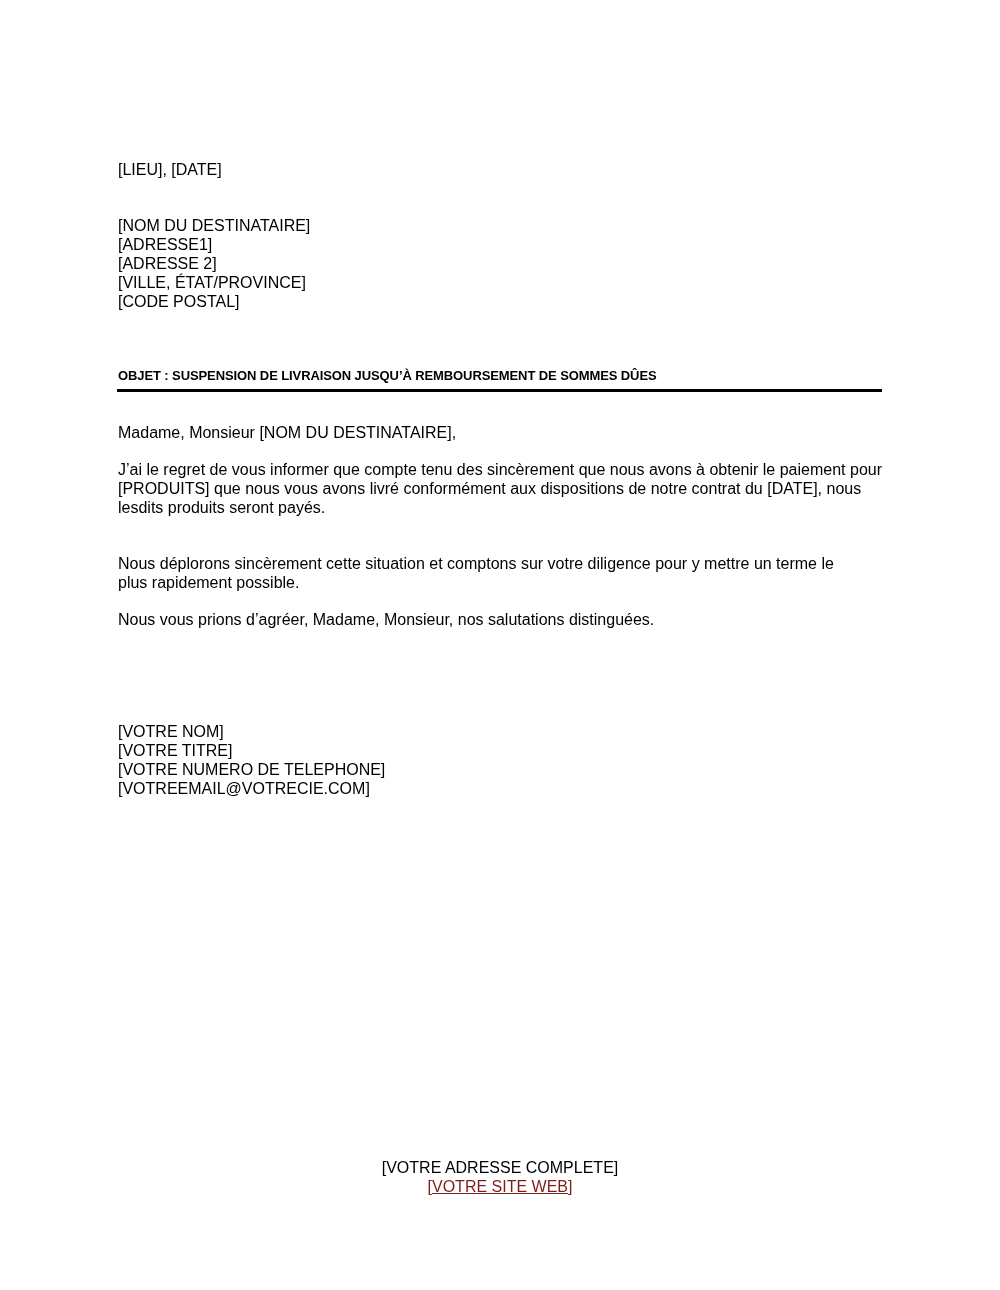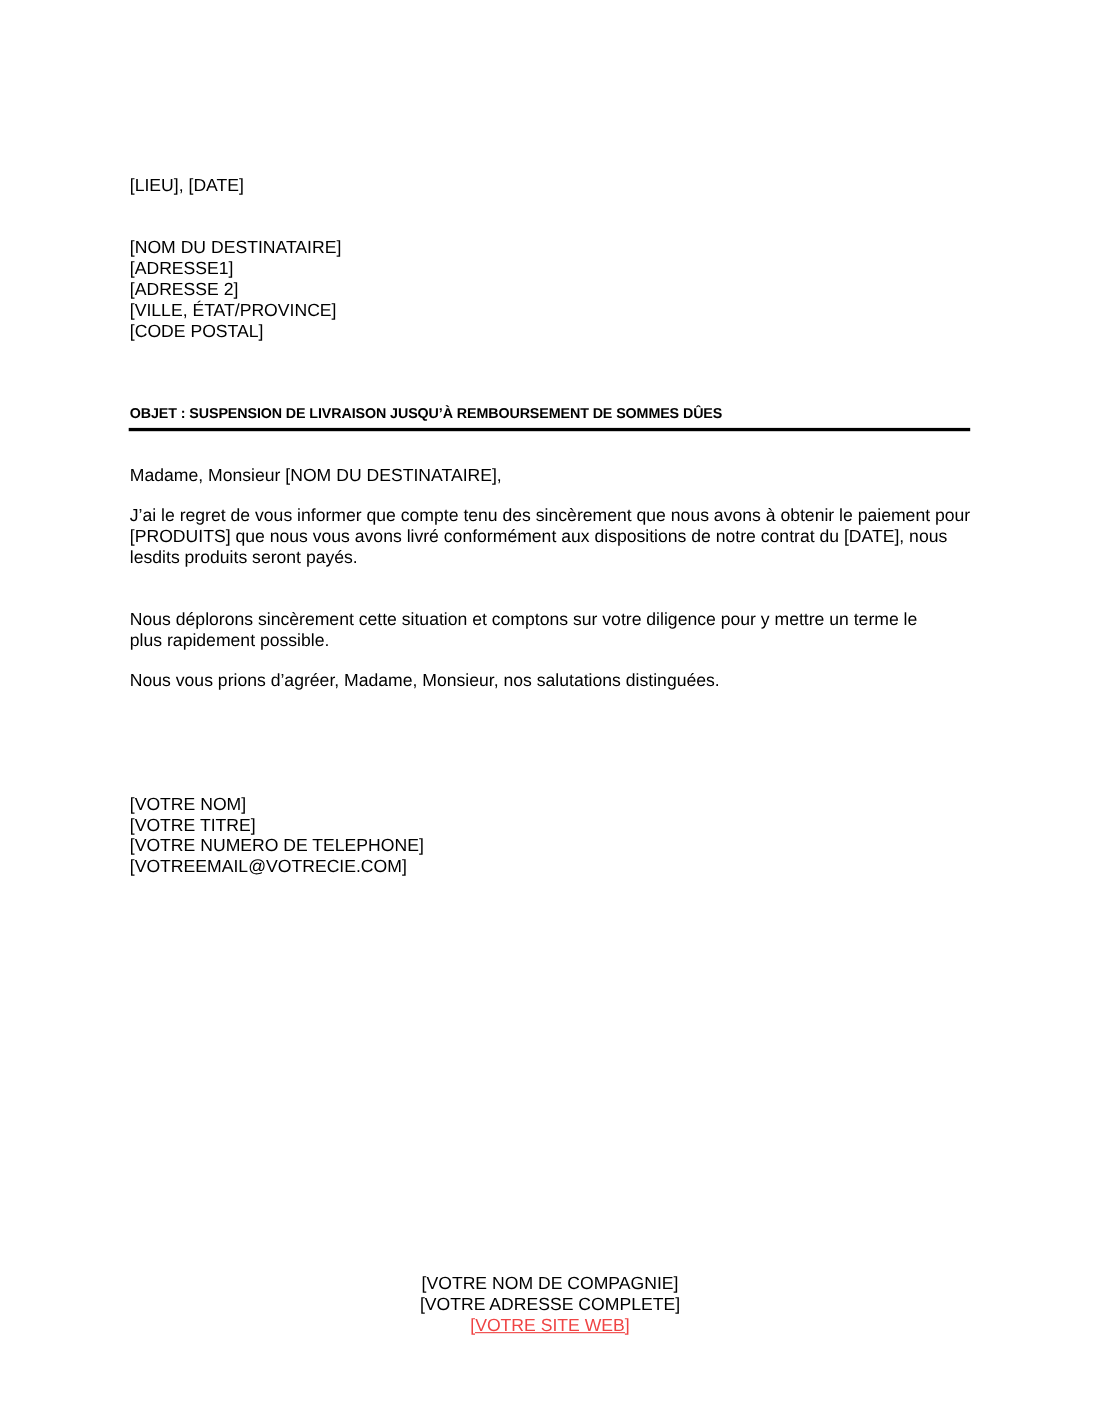--- a/index.html
+++ b/index.html
@@ -41,21 +41,21 @@
     .para1 { top: 460px; }
     .para2 { top: 554px; }
     .para3 { top: 610px; }
     .signature { left: 118px; top: 722px; }
     .footer {
       left: 0; top: 1158px;
       width: 1000px;
       text-align: center;
     }
     .footer a {
-      color: #ef4444;
+      color: #7f1d1d;
       text-decoration: underline;
     }
   </style>
 </head>
 <body>
 
 <div>
 
   <div class="abs place-date">
     <span class="line">[LIEU], [DATE]</span>
@@ -90,18 +90,17 @@
   </div>
 
   <div class="abs signature">
     <span class="line">[VOTRE NOM]</span>
     <span class="line">[VOTRE TITRE]</span>
     <span class="line">[VOTRE NUMERO DE TELEPHONE]</span>
     <span class="line">[VOTREEMAIL@VOTRECIE.COM]</span>
   </div>
 
   <div class="abs footer">
-    <span class="line">[VOTRE NOM DE COMPAGNIE]</span>
     <span class="line">[VOTRE ADRESSE COMPLETE]</span>
     <span class="line"><a href="#">[VOTRE SITE WEB]</a></span>
   </div>
 
 </div>
 
 </body></html>

